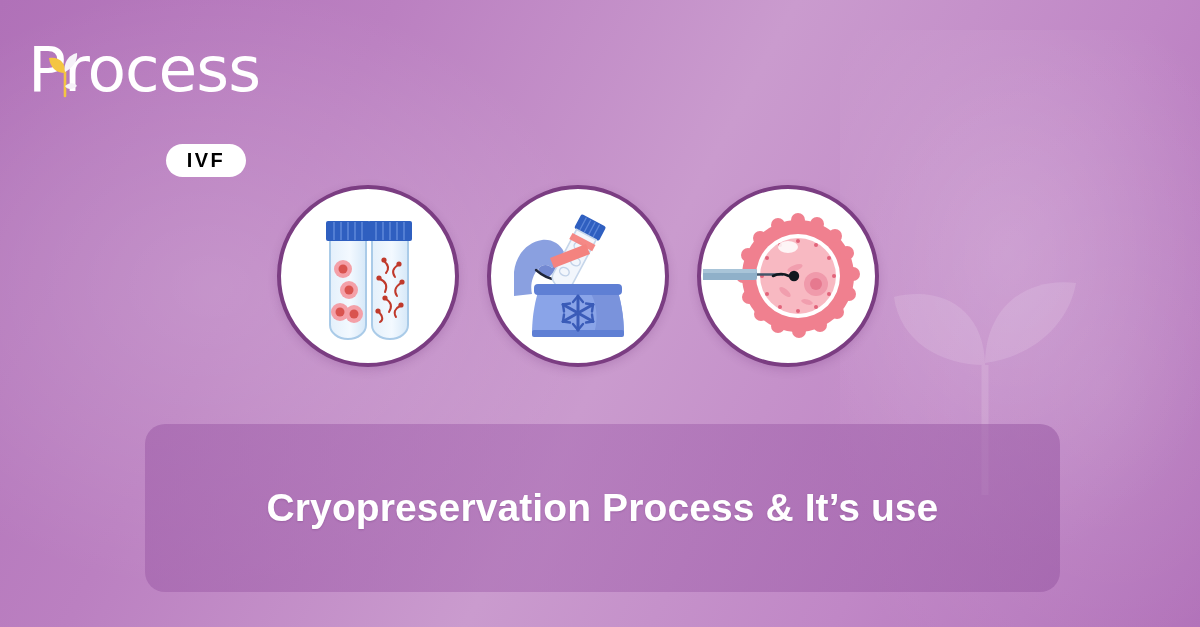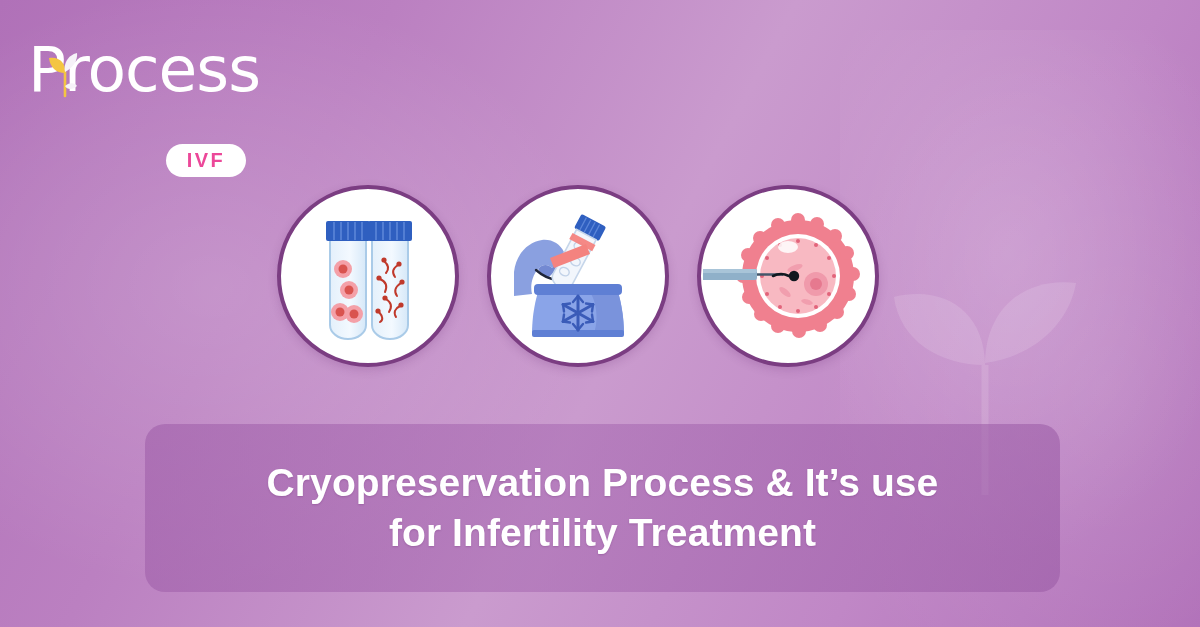--- a/index.html
+++ b/index.html
@@ -46,21 +46,21 @@
   }
   #logo-flower { position:absolute; left:17px; top:16px; width:40px; height:46px; }
   #ivf-badge {
     position:absolute; left:138px; top:108px;
     width:80px; height:33px;
     background:#ffffff;
     border-radius:17px;
     display:flex; align-items:center; justify-content:center;
   }
   #ivf-badge span {
-    color:#ec4899;
+    color:#000000;
     font-size:20px; font-weight:bold;
     letter-spacing:2.5px;
     font-family:"Liberation Sans", sans-serif;
   }
 
   
   .icon-circle {
     position:absolute;
     width:182px; height:182px;
     border-radius:50%;
@@ -301,17 +301,16 @@
 
         <path d="M70 70 q8 -4 16 0" fill="none" stroke="#111820" stroke-width="2.6" stroke-linecap="round"></path>
         <circle cx="91" cy="70" r="5.2" fill="#111820"></circle>
       </g>
     </svg>
   </div>
 
   <div id="title-banner">
     <div id="title-text">
       <span class="l1">Cryopreservation Process &amp; It’s use</span>
-      <span class="l2">for Infertility Treatment</span>
     </div>
   </div>
 
 </div>
 
 </body></html>

